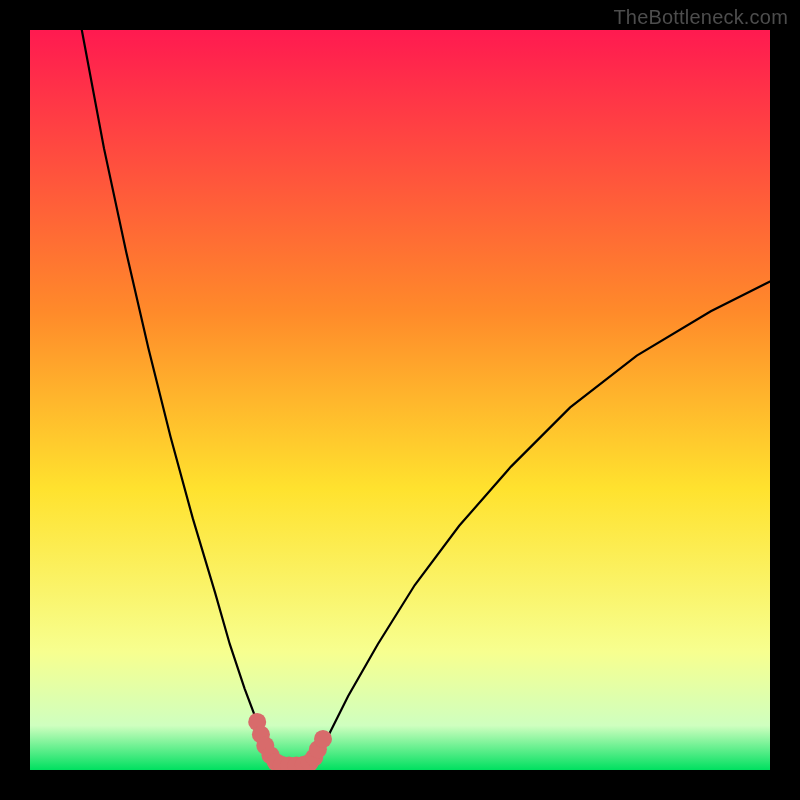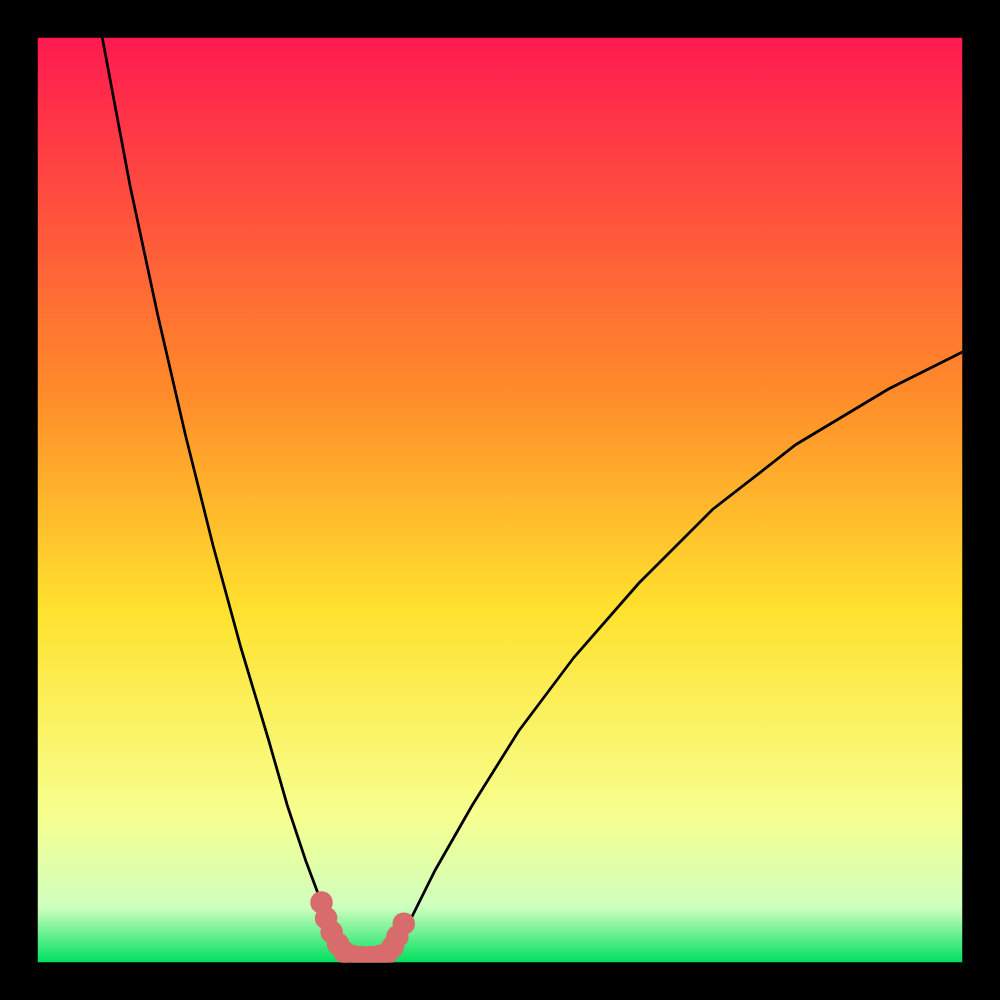--- a/index.html
+++ b/index.html
@@ -68,13 +68,14 @@
           <circle cx="266.4" cy="735.6" r="9" fill="#d86b6b"></circle>
           <circle cx="273.8" cy="734.8" r="9" fill="#d86b6b"></circle>
           <circle cx="279.7" cy="732.6" r="9" fill="#d86b6b"></circle>
           <circle cx="284.2" cy="727.4" r="9" fill="#d86b6b"></circle>
           <circle cx="287.9" cy="719.3" r="9" fill="#d86b6b"></circle>
           <circle cx="293.0" cy="708.9" r="9" fill="#d86b6b"></circle>
         </g>
     </svg>
   </div>
 
+  <div class="watermark">TheBottleneck.com</div>
 </div>
 
 </body></html>

